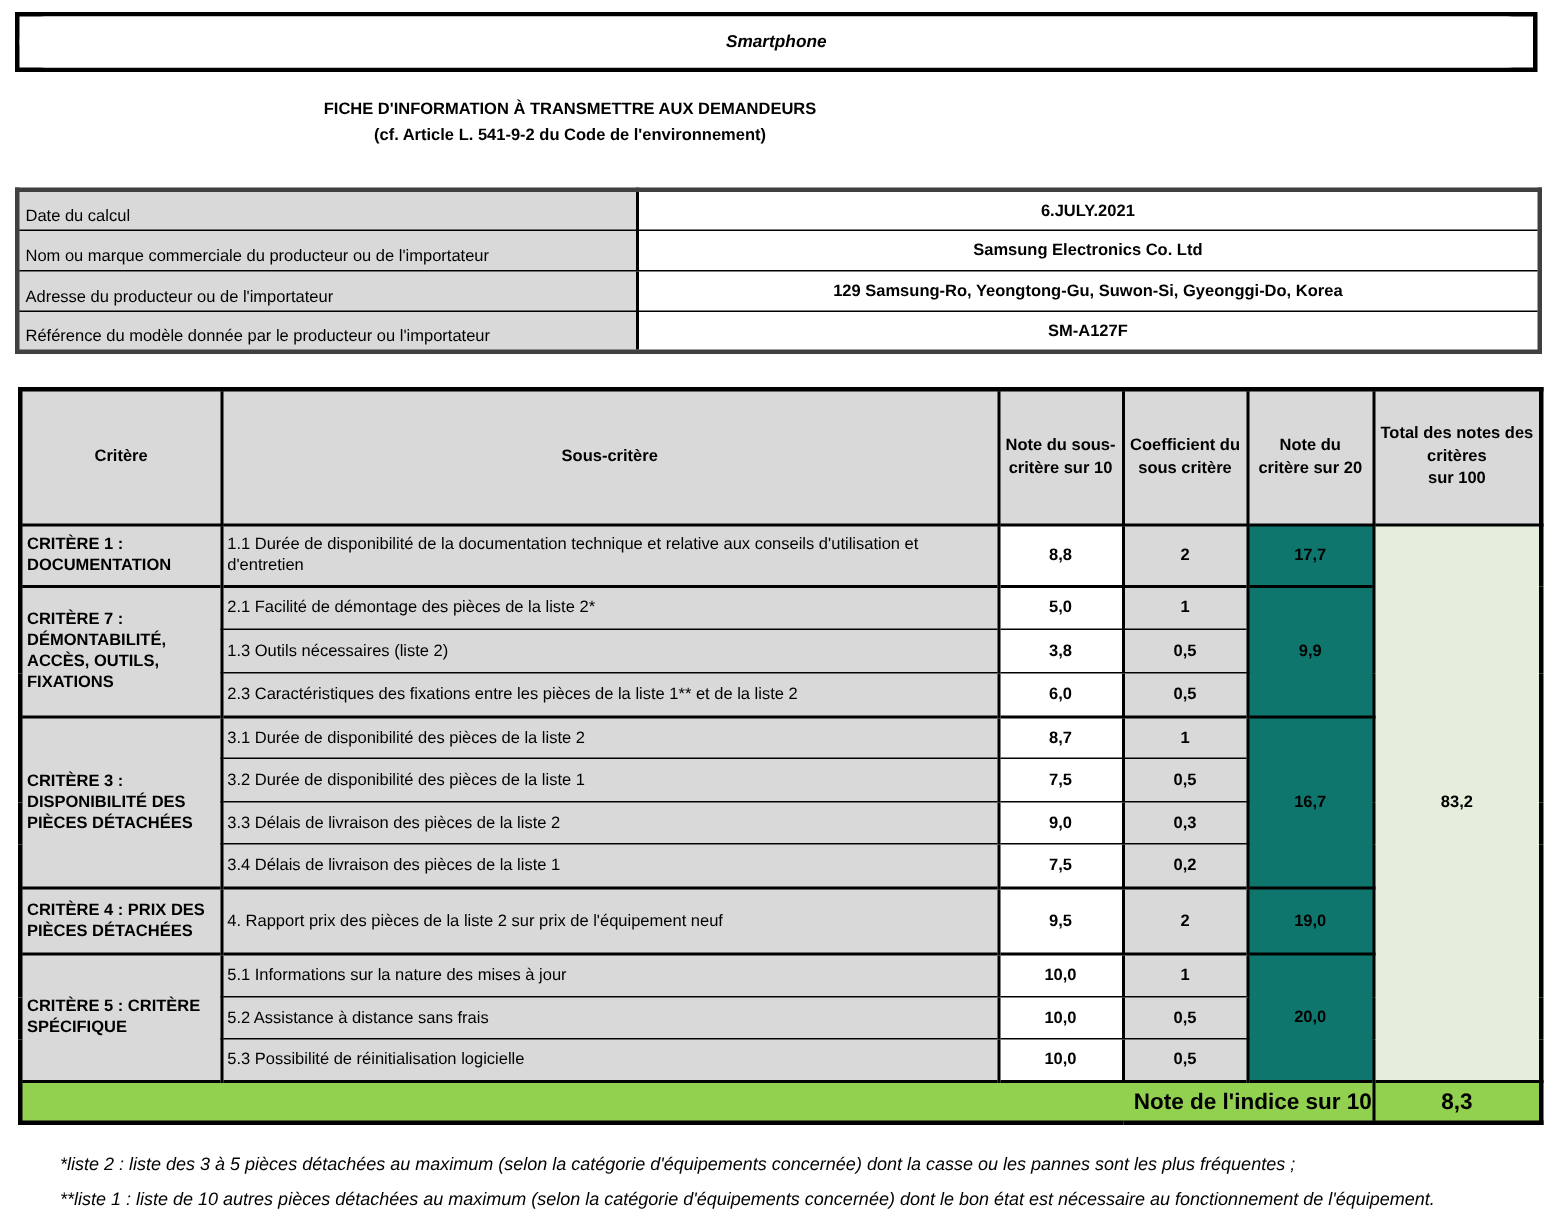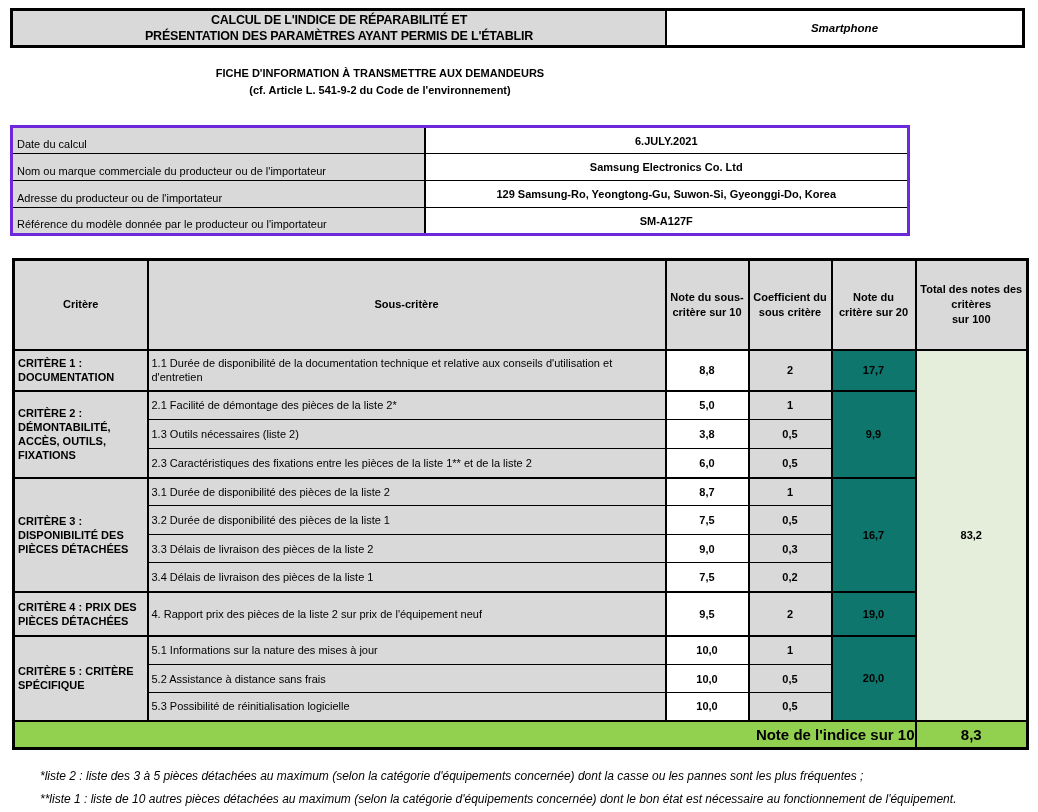--- a/index.html
+++ b/index.html
@@ -22,22 +22,22 @@
     flex:1;background:#fff;display:flex;align-items:center;justify-content:center;
     font-style:italic;font-weight:bold;font-size:11.5px;border-radius:17px;
   }
   
   .subtitle{
     position:absolute;top:65px;left:0;width:760px;text-align:center;
     font-weight:bold;font-size:11px;line-height:17px;
   }
   
   .info-table{
-    position:absolute;top:125px;left:10px;width:900px;
-    border:3px solid #6d28d9;border-collapse:collapse;table-layout:fixed;
+    position:absolute;top:125px;left:10px;width:1018px;
+    border:3px solid #404040;border-collapse:collapse;table-layout:fixed;
     box-sizing:border-box;
   }
   .info-table td{border:1.5px solid #000;font-size:11px;box-sizing:border-box;}
   .info-table td.lbl{
     width:413px;background:#d9d9d9;vertical-align:bottom;
     padding:2px 4px 3px 4px;border-right:2.5px solid #000;
   }
   .info-table td.val{
     background:#fff;text-align:center;vertical-align:middle;font-weight:bold;margin-left:16px;
   }
@@ -71,24 +71,20 @@
   td.idx-label{text-align:right;font-size:15px;padding-right:0;}
   td.idx-value{text-align:center;font-size:15px;}
   
   .footnotes{position:absolute;top:769px;left:8px;width:1024px;font-style:italic;font-size:12px;line-height:15px;}
   .footnotes div{margin-bottom:8px;margin-left:32px;}
 </style>
 </head>
 <body>
 
 <div class="title-banner">
-  <div class="title-cell">
-    <div>CALCUL DE L'INDICE DE RÉPARABILITÉ ET</div>
-    <div>PRÉSENTATION DES PARAMÈTRES AYANT PERMIS DE L'ÉTABLIR</div>
-  </div>
   <div class="category-cell">Smartphone</div>
 </div>
 
 <div class="subtitle">
   <div>FICHE D'INFORMATION À TRANSMETTRE AUX DEMANDEURS</div>
   <div>(cf. Article L. 541-9-2 du Code de l'environnement)</div>
 </div>
 
 <table class="info-table">
   <tbody>
@@ -135,21 +131,21 @@
   <tr class="group h42">
     <td class="c-crit">CRITÈRE 1 : DOCUMENTATION</td>
     <td class="c-sub">1.1 Durée de disponibilité de la documentation technique et relative aux conseils d'utilisation et d'entretien</td>
     <td class="c-note">8,8</td>
     <td class="c-coeff">2</td>
     <td class="c-n20">17,7</td>
     <td class="c-total" rowspan="12">83,2</td>
   </tr>
 
   <tr class="group h30">
-    <td class="c-crit" rowspan="3">CRITÈRE 2 : DÉMONTABILITÉ, ACCÈS, OUTILS, FIXATIONS</td>
+    <td class="c-crit" rowspan="3">CRITÈRE 7 : DÉMONTABILITÉ, ACCÈS, OUTILS, FIXATIONS</td>
     <td class="c-sub">2.1 Facilité de démontage des pièces de la liste 2*</td>
     <td class="c-note">5,0</td>
     <td class="c-coeff">1</td>
     <td class="c-n20" rowspan="3">9,9</td>
   </tr>
   <tr class="h30">
     <td class="c-sub">1.3 Outils nécessaires (liste 2)</td>
     <td class="c-note">3,8</td>
     <td class="c-coeff">0,5</td>
   </tr>

